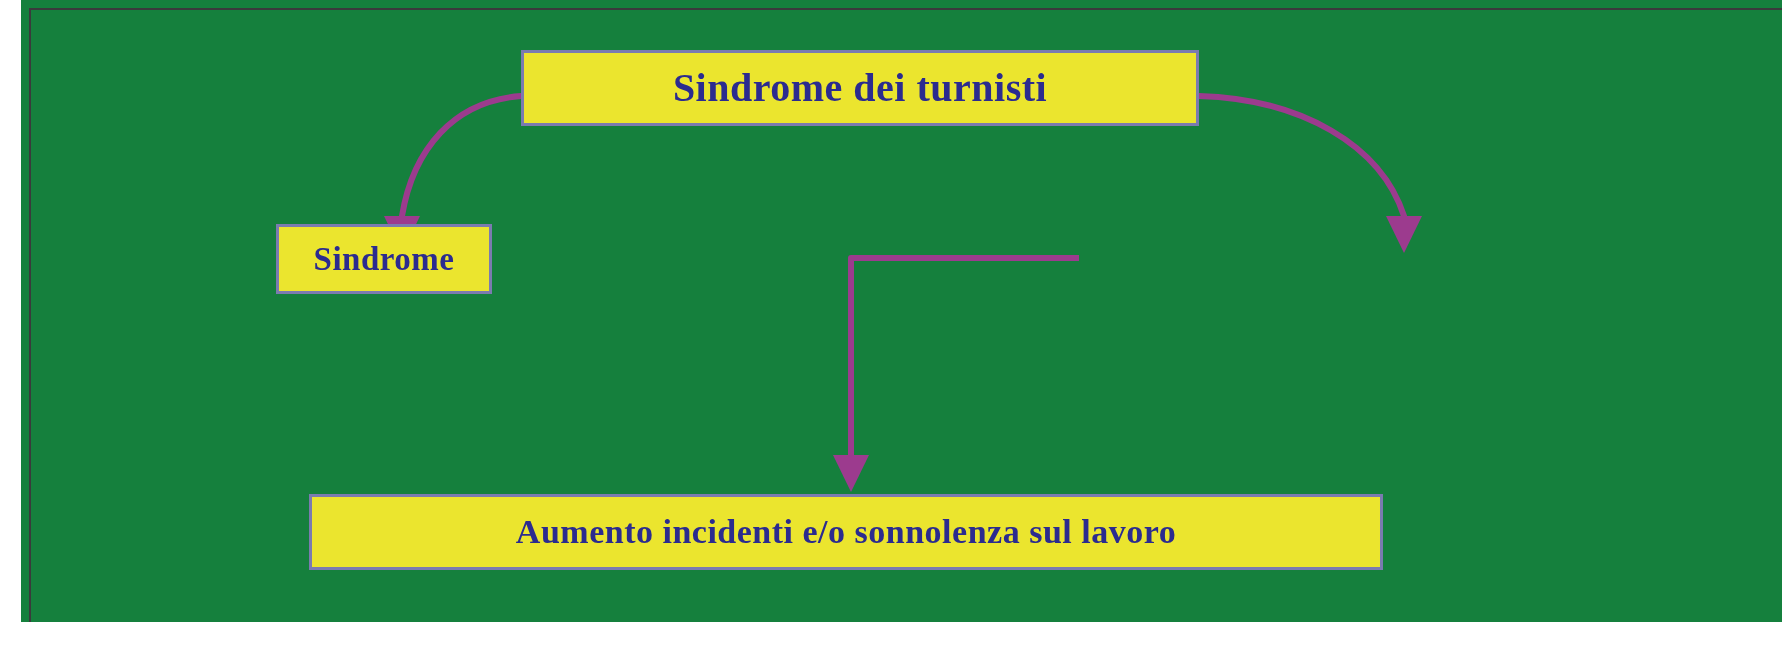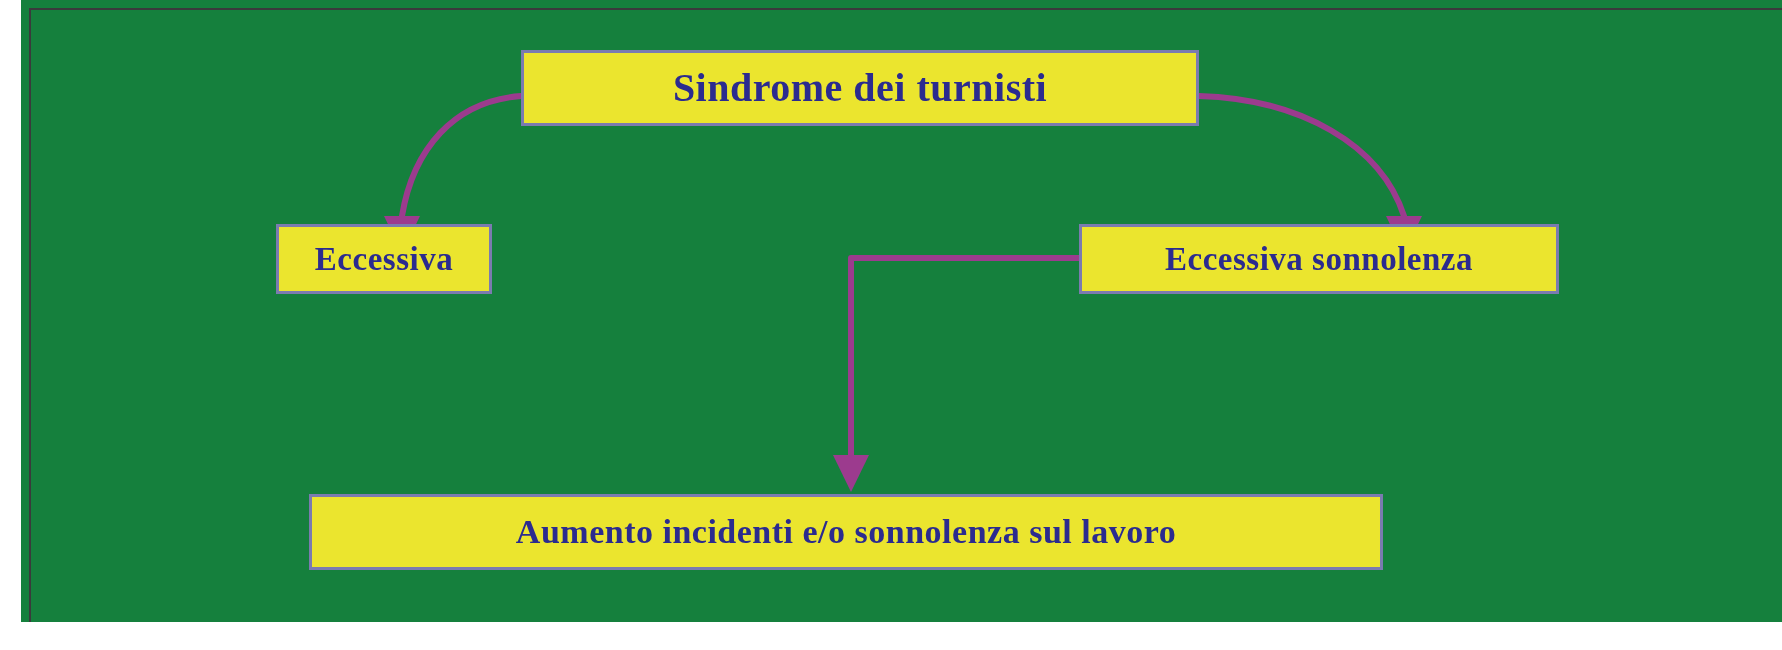--- a/index.html
+++ b/index.html
@@ -116,24 +116,21 @@
       <path d="M 1058,258 L 830,258 L 830,455" fill="none" stroke="#9c3b8e" stroke-width="6" stroke-linejoin="round" stroke-linecap="butt"></path>
       <path d="M 812,455 L 848,455 L 830,492 Z" fill="#9c3b8e"></path>
     </g>
   </svg>
 
   <div class="node" id="node-sindrome">
     <span class="node-label">Sindrome dei turnisti</span>
   </div>
 
   <div class="node" id="node-insonnia">
-    <span class="node-label">Eccessiva</span>
+    <span class="node-label">Sindrome</span>
   </div>
 
-  <div class="node" id="node-sonnolenza">
-    <span class="node-label">Eccessiva sonnolenza</span>
-  </div>
 
   <div class="node" id="node-incidenti">
     <span class="node-label">Aumento incidenti e/o sonnolenza sul lavoro</span>
   </div>
 
 </div>
 
 </body></html>

